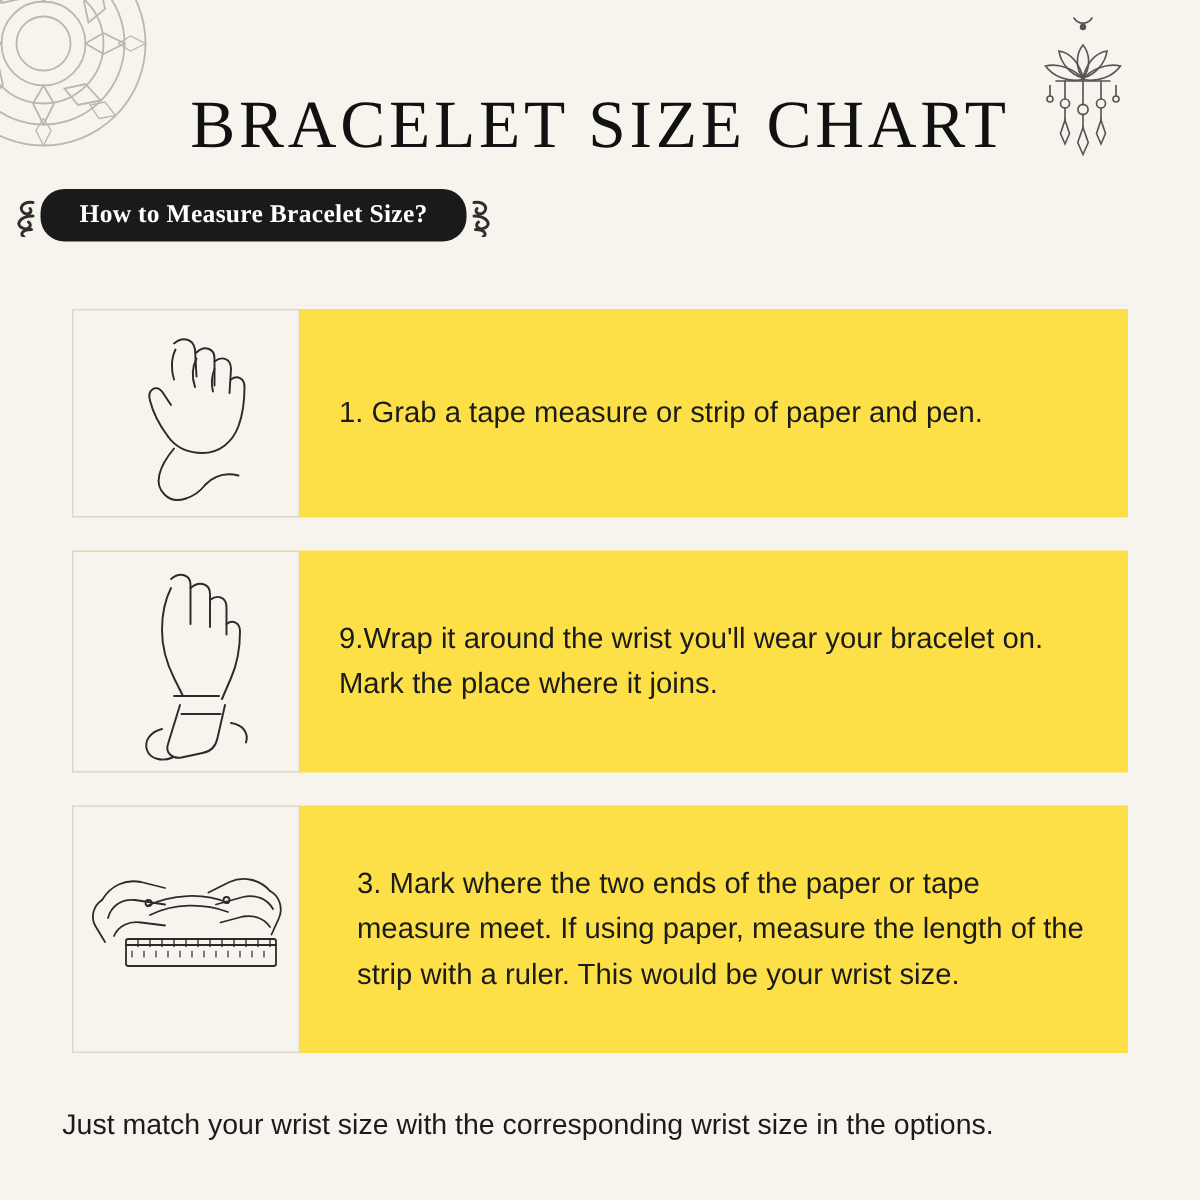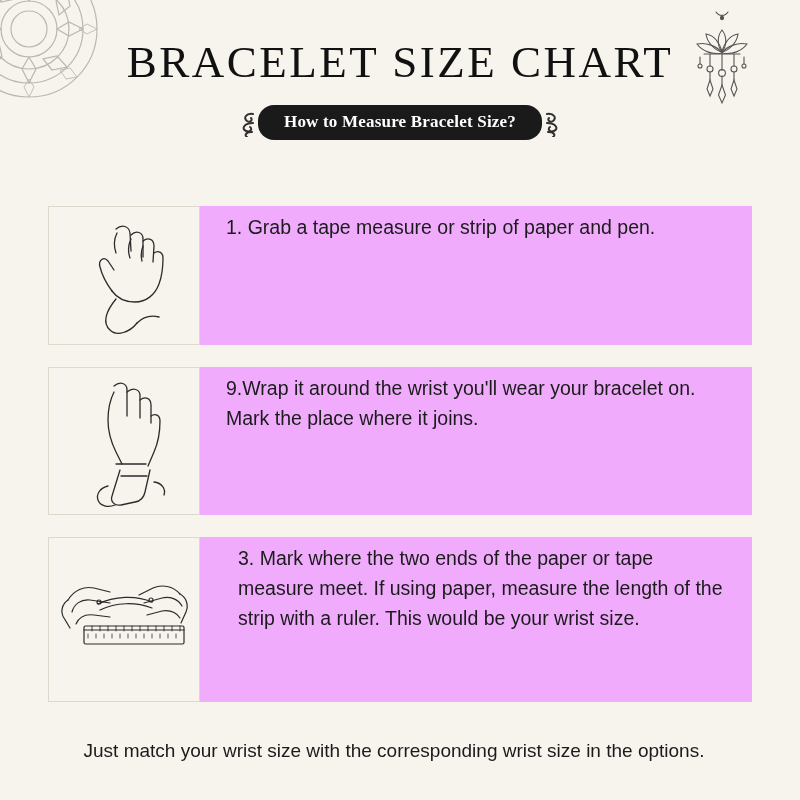--- a/index.html
+++ b/index.html
@@ -34,40 +34,40 @@
     right: 32px;
     width: 92px;
     height: 132px;
     opacity: 0.85;
     pointer-events: none;
   }
 
   
   .header {
     position: absolute;
-    top: 40px;
+    top: 61px;
     left: 0;
     width: 800px;
     text-align: center;
   }
   .title {
     font-family: "Liberation Serif", serif;
     font-size: 45px;
     letter-spacing: 2.5px;
     font-weight: 400;
     color: #111;
     line-height: 1;
     margin: 0;
   }
 
   .subtitle-row {
     margin-top: 20px;
     display: flex;
     align-items: center;
-    justify-content: center;
+    justify-content: flex-start;
     gap: 1px;
   }
   .flourish {
     width: 26px;
     height: 28px;
     opacity: 0.9;
   }
   .subtitle-pill {
     background: #1a1a1a;
     color: #ffffff;
@@ -83,22 +83,22 @@
   
   .steps {
     position: absolute;
     top: 206px;
     left: 48px;
     width: 704px;
   }
   .step {
     position: relative;
     display: flex;
-    align-items: flex-start;
-    background: #f0abfc;
+    align-items: center;
+    background: #fde047;
     margin-bottom: 22px;
   }
   .step .thumb {
     width: 152px;
     flex: 0 0 152px;
     background: #f7f4ee;
     border: 1px solid #ddd7cc;
     box-sizing: border-box;
     display: flex;
     align-items: center;
@@ -120,21 +120,20 @@
 
   
   .footer {
     position: absolute;
     bottom: 38px;
     left: 0;
     width: 704px;
     text-align: center;
     font-size: 19px;
     color: #1b1b1b;
-    padding-left: 42px;
   }
 </style>
 </head>
 <body>
 
 <svg class="mandala" viewBox="0 0 150 150">
   <g fill="none" stroke="#8d8678" stroke-width="1.2">
     <circle cx="75" cy="75" r="18"></circle>
     <circle cx="75" cy="75" r="28"></circle>
     <circle cx="75" cy="75" r="40"></circle>

